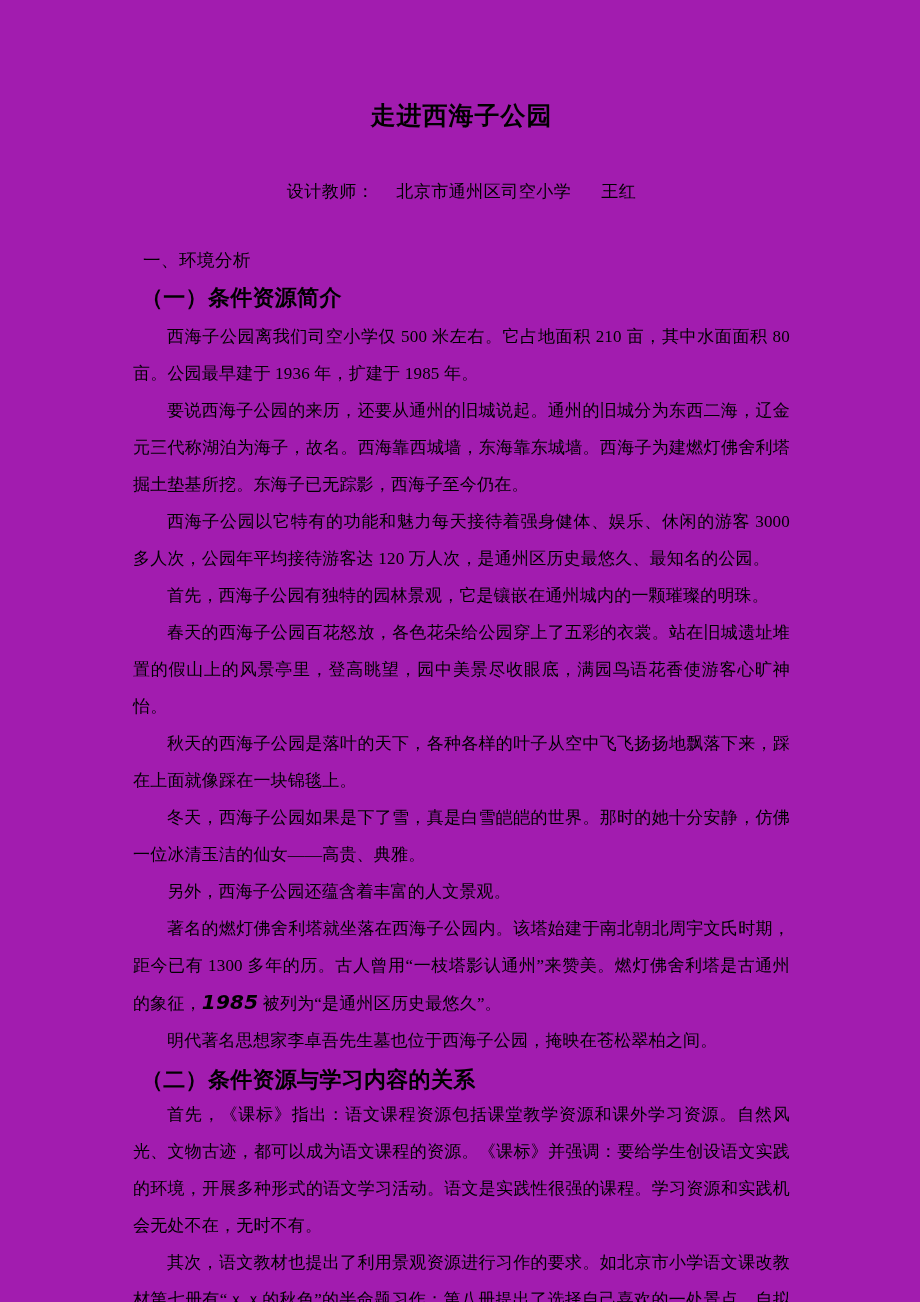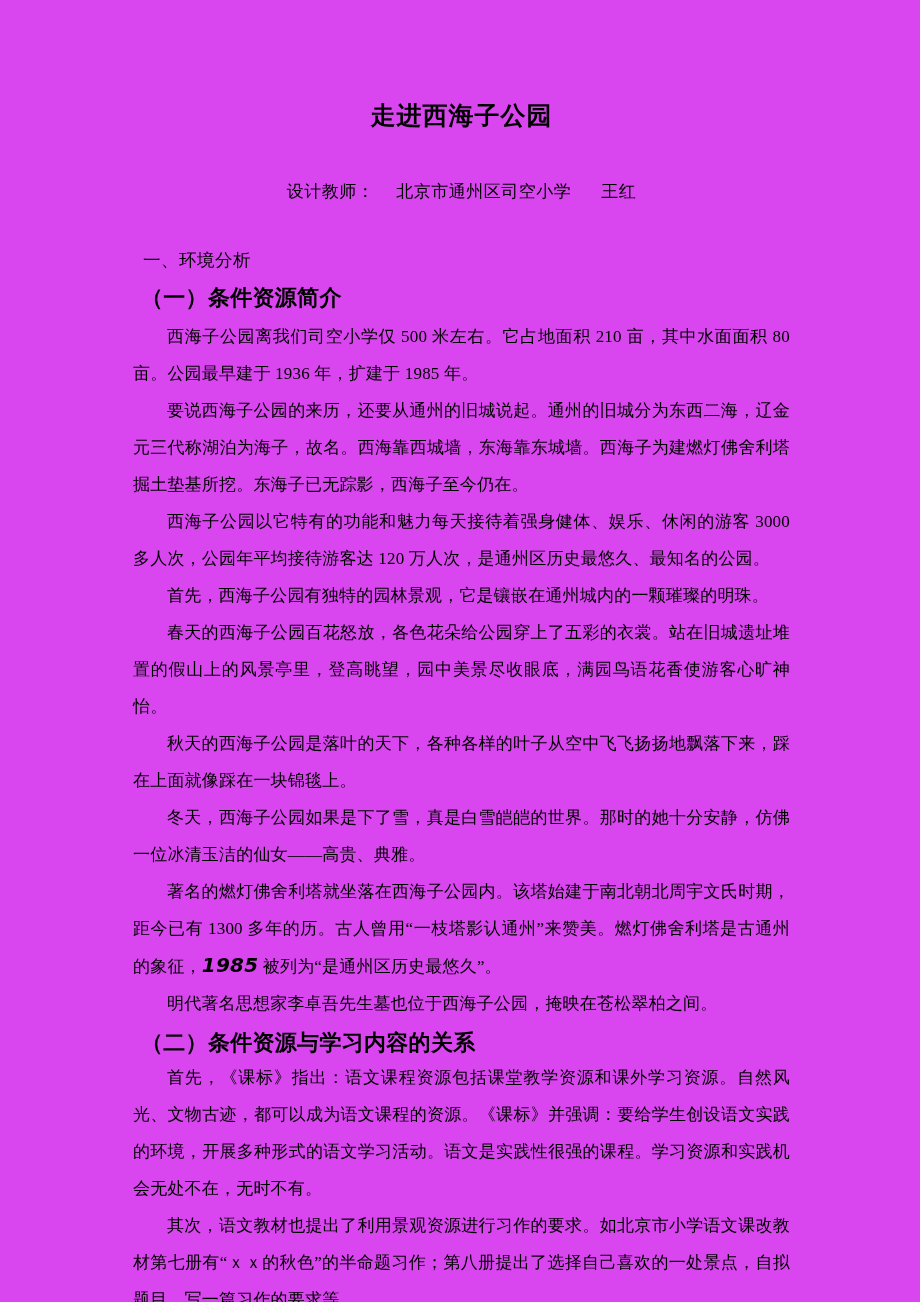--- a/index.html
+++ b/index.html
@@ -11,21 +11,21 @@
     width: 920px;
     height: 1302px;
     font-family: "Liberation Serif", "DejaVu Serif", serif;
     color: #000000;
     -webkit-font-smoothing: antialiased;
   }
   .page {
     position: relative;
     width: 920px;
     height: 1302px;
-    background: #d946ef;
+    background: #a21caf;
     box-sizing: border-box;
     padding: 0 130px 0 133px;
     overflow: hidden;
   }
   .doc-title {
     text-align: center;
     font-family: "DejaVu Sans", "Liberation Sans", sans-serif;
     font-weight: bold;
     font-size: 25px;
     letter-spacing: 1px;
@@ -105,20 +105,21 @@
 
   <p class="body">首先，西海子公园有独特的园林景观，它是镶嵌在通州城内的一颗璀璨的明珠。</p>
 
   <p class="body">春天的西海子公园百花怒放，各色花朵给公园穿上了五彩的衣裳。站在旧城遗址堆置的假山上的风景亭里，登高眺望，园中美景尽收眼底，满园鸟语花香使游客心旷神怡。</p>
 
 
   <p class="body">秋天的西海子公园是落叶的天下，各种各样的叶子从空中飞飞扬扬地飘落下来，踩在上面就像踩在一块锦毯上。</p>
 
   <p class="body">冬天，西海子公园如果是下了雪，真是白雪皑皑的世界。那时的她十分安静，仿佛一位冰清玉洁的仙女——高贵、典雅。</p>
 
+  <p class="body">另外，西海子公园还蕴含着丰富的人文景观。</p>
 
   <p class="body"><span>著名的燃灯佛舍利塔就坐落在西海子公园内。该塔始建于南北朝北周宇文氏时期，距今已有 1300 多年的历。古人曾用“一枝塔影认通州”来赞美。燃灯佛舍利塔是古通州的象征，</span><span class="num-bold">1985</span><span> 被列为“是通州区历史最悠久”。</span></p>
 
   <p class="body">明代著名思想家李卓吾先生墓也位于西海子公园，掩映在苍松翠柏之间。</p>
 
   <h3 class="h2-sec tight">（二）条件资源与学习内容的关系</h3>
 
   <p class="body">首先，《课标》指出：语文课程资源包括课堂教学资源和课外学习资源。自然风光、文物古迹，都可以成为语文课程的资源。《课标》并强调：要给学生创设语文实践的环境，开展多种形式的语文学习活动。语文是实践性很强的课程。学习资源和实践机会无处不在，无时不有。</p>
 
   <p class="body">其次，语文教材也提出了利用景观资源进行习作的要求。如北京市小学语文课改教材第七册有“ｘｘ的秋色”的半命题习作；第八册提出了选择自己喜欢的一处景点，自拟题目，写一篇习作的要求等。</p>

